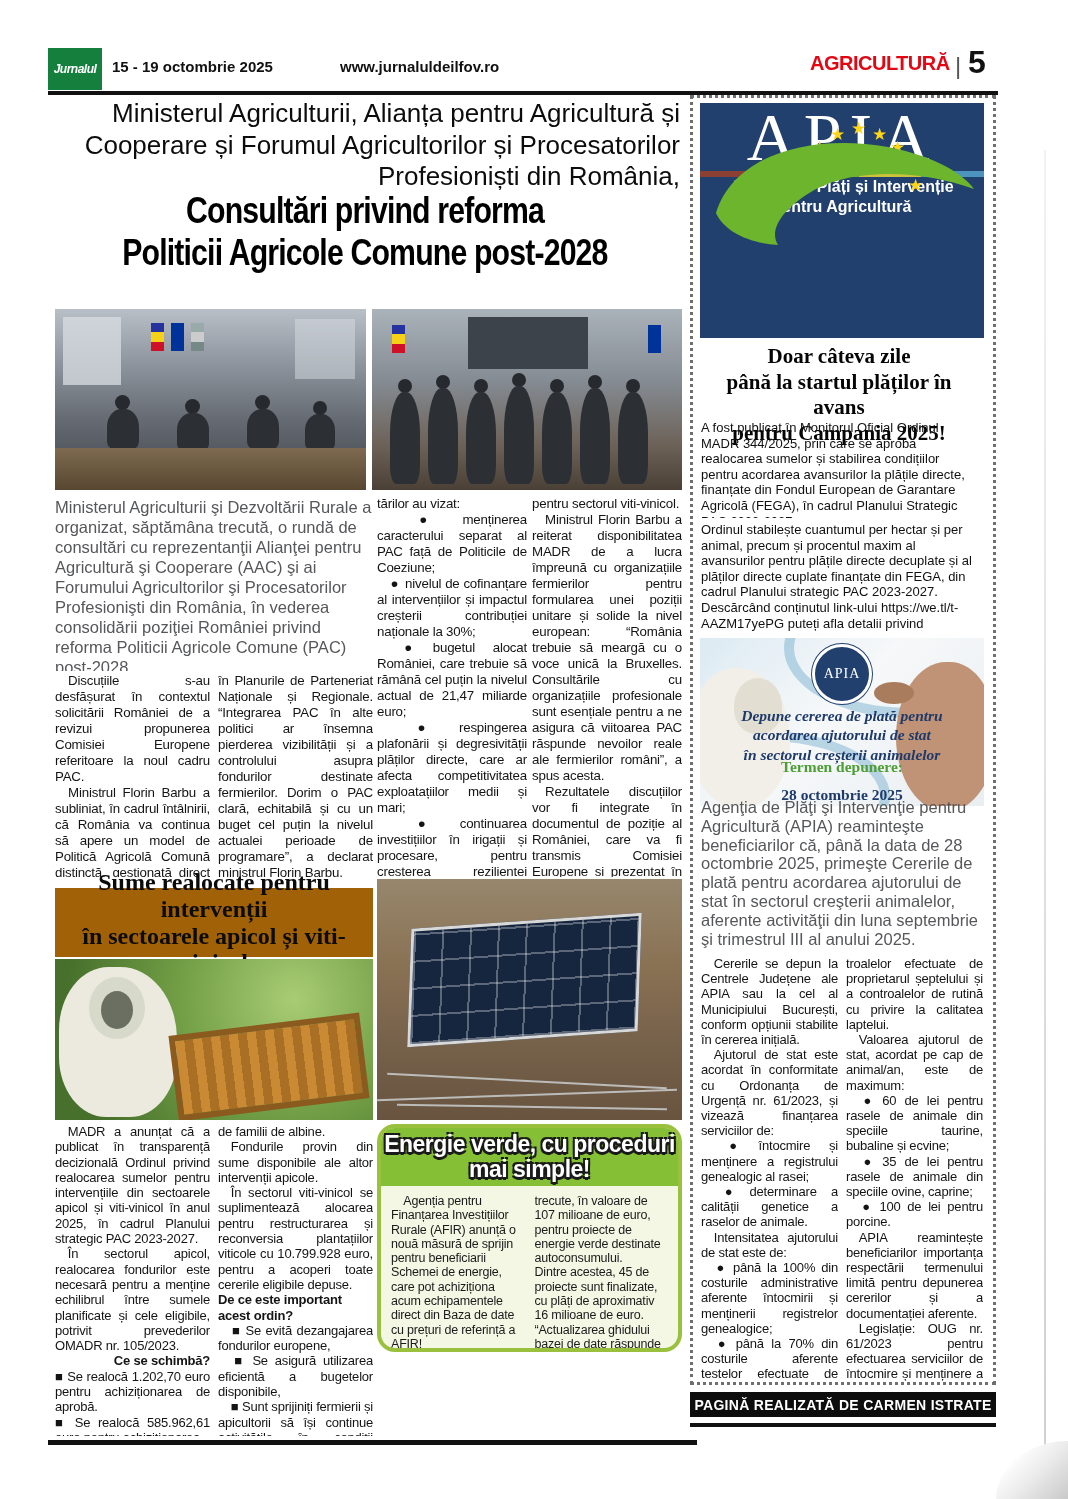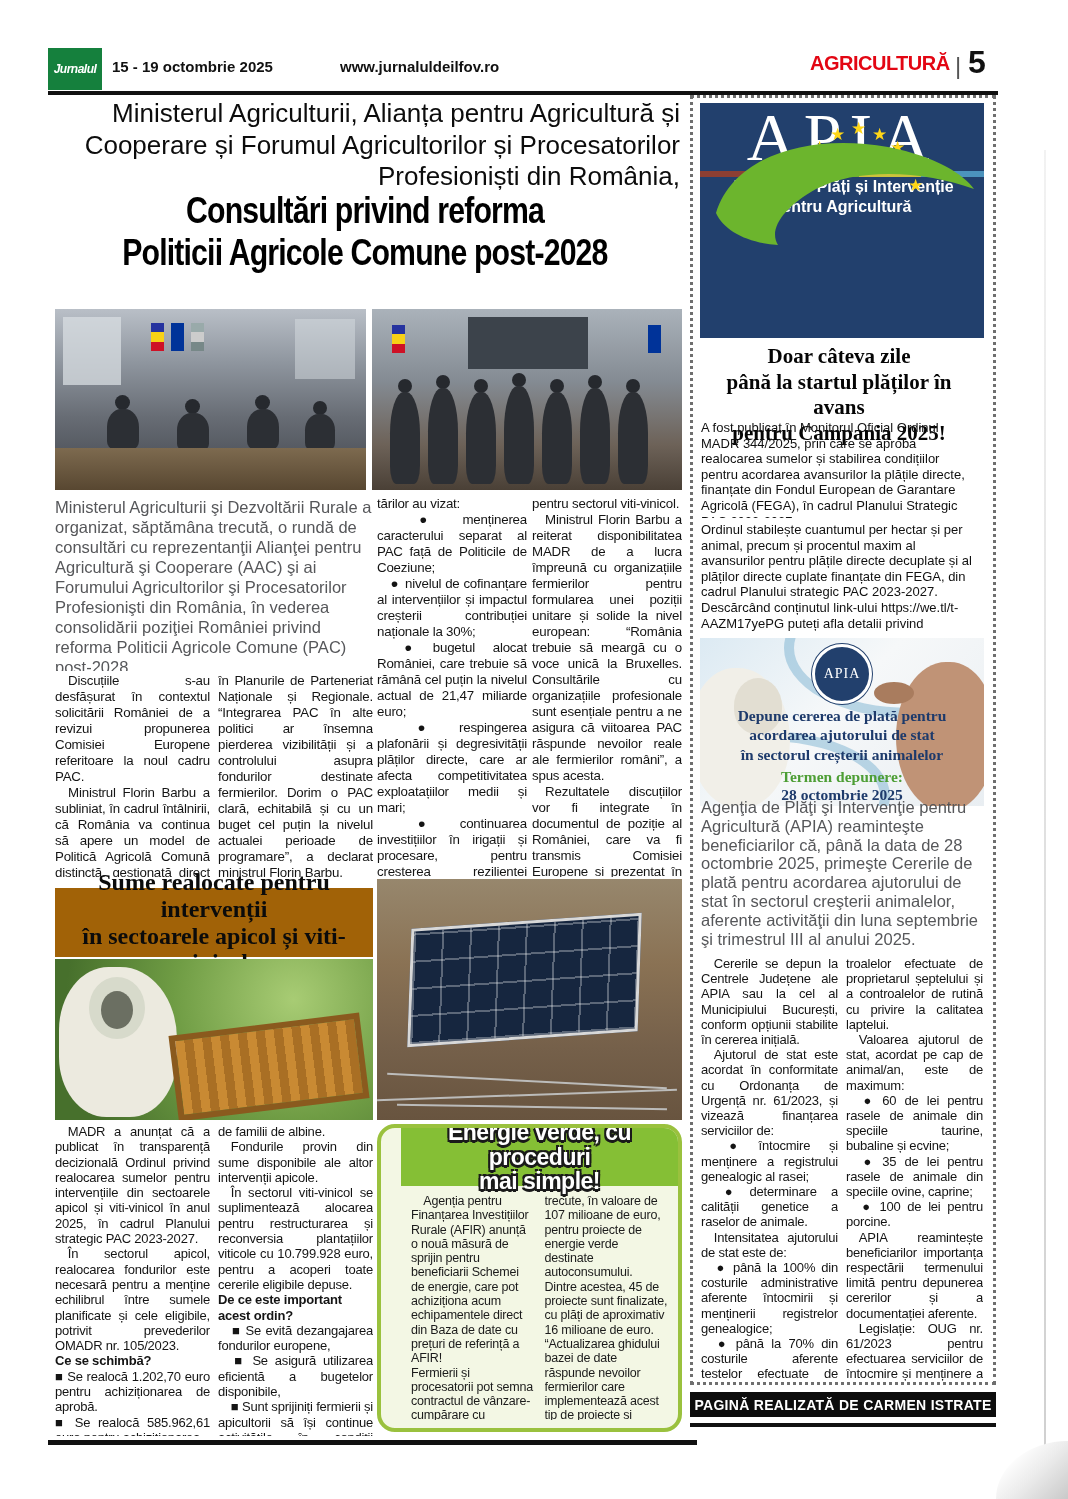--- a/index.html
+++ b/index.html
@@ -56,22 +56,22 @@
   .ad-wave1{position:absolute;right:-50px;top:-60px;width:230px;height:120px;border-radius:50%;border:10px solid rgba(110,170,205,.45);}
   .ad-wave2{position:absolute;left:-60px;bottom:-55px;width:230px;height:110px;border-radius:50%;border:10px solid rgba(110,170,205,.45);}
   .sheep{position:absolute;left:-10px;top:30px;width:100px;height:140px;background:#f1efe8;border-radius:46% 54% 50% 50%;}
   .sheep-head{position:absolute;left:34px;top:40px;width:48px;height:56px;background:#e2ded2;border-radius:50% 50% 45% 45%;}
   .cow{position:absolute;right:-12px;top:24px;width:100px;height:150px;background:#c09376;border-radius:50% 46% 50% 50%;}
   .cow-ear{position:absolute;right:70px;top:44px;width:40px;height:22px;background:#a97c5e;border-radius:50%;}
   .ad-logo{position:absolute;left:112px;top:6px;width:54px;height:54px;border-radius:50%;background:#22406d;
     border:3px solid #fff;box-shadow:0 0 0 1px #22406d;color:#fff;display:flex;align-items:center;justify-content:center;
     font-family:"Liberation Serif",serif;font-size:14px;letter-spacing:1px;z-index:3;}
   .ad-title{position:absolute;top:68px;left:0;width:100%;text-align:center;z-index:3;
-    font-family:"Liberation Serif",serif;font-weight:700;font-size:15.5px;line-height:1.25;color:#1d3a6b;}
-  .ad-term-label{position:absolute;top:130px;left:0;width:100%;text-align:center;z-index:3;
+    font-family:"Liberation Serif",serif;font-weight:700;font-size:15.5px;line-height:1.25;color:#1d3a6b;font-style:italic;}
+  .ad-term-label{position:absolute;top:120px;left:0;width:100%;text-align:center;z-index:3;
     font-family:"Liberation Serif",serif;font-weight:700;font-size:15.5px;color:#4d9e35;}
   .ad-term-date{position:absolute;top:148px;left:0;width:100%;text-align:center;z-index:3;
     font-family:"Liberation Serif",serif;font-weight:700;font-size:15.5px;color:#1d3a6b;}
   .apia-leadp{top:700px;left:8px;width:278px;height:150px;font-size:16.5px;line-height:18.8px;color:#56575a;overflow:hidden;}
   .apia-ca{top:858px;left:8px;width:137px;height:426px;}
   .apia-cb{top:858px;left:153px;width:137px;height:426px;}
   .apia-col{position:absolute;font-size:13px;line-height:15.2px;letter-spacing:-0.2px;text-align:justify;color:#141414;overflow:hidden;}
   
   .credit-bar{left:690px;top:1392px;width:306px;height:25px;background:#0d0d0d;color:#fff;
     display:flex;align-items:center;justify-content:center;font-weight:700;font-size:14px;letter-spacing:.3px;}
@@ -87,25 +87,25 @@
     border:6px solid #8a5a1e;background:repeating-linear-gradient(90deg,#c98a33 0 9px,#a96f24 9px 18px);}
   .solar-photo{left:377px;top:879px;width:305px;height:241px;background:linear-gradient(180deg,#97876d 0%,#8a7254 35%,#75604a 70%,#68543f 100%);}
   .panel{position:absolute;left:32px;top:42px;width:225px;height:112px;transform:rotate(-4deg) skewX(-6deg);
     background-color:#16263f;border:3px solid #d8d8d8;
     background-image:repeating-linear-gradient(90deg,rgba(255,255,255,.3) 0 2px,transparent 2px 28px),
                      repeating-linear-gradient(0deg,rgba(255,255,255,.3) 0 2px,transparent 2px 27px);}
   .pipe{position:absolute;height:2px;background:#cfd4d8;opacity:.8;}
   .sume-c1{left:55px;top:1124px;width:155px;height:312px;}
   .sume-c2{left:218px;top:1124px;width:155px;height:312px;}
   .sume-col{font-size:13px;line-height:15.3px;letter-spacing:-0.2px;text-align:justify;color:#141414;overflow:hidden;}
-  .subhead{font-weight:700;text-align:left;}
+  .subhead{font-weight:700;text-align:right;}
   .left-rule{left:48px;top:1440px;width:649px;height:5px;background:#111;}
   
-  .energie-box{left:377px;top:1124px;width:305px;height:308px;border:4px solid #9ac13e;border-radius:18px;
-    background:#f3f7e4;box-sizing:border-box;overflow:hidden;padding-left:20px;}
+  .energie-box{left:377px;top:1124px;width:305px;height:228px;border:4px solid #9ac13e;border-radius:18px;
+    background:#f3f7e4;box-sizing:border-box;overflow:hidden;}
   .energie-band{height:58px;background:#85bf35;display:flex;align-items:center;justify-content:center;}
   .energie-head{font-size:23px;font-weight:800;color:#fff;text-align:center;line-height:1.08;letter-spacing:-0.5px;
     text-shadow:-2px -2px 0 #1a1a1a,2px -2px 0 #1a1a1a,-2px 2px 0 #1a1a1a,2px 2px 0 #1a1a1a,0 3px 0 #1a1a1a;}
   .energie-cols{display:flex;gap:10px;padding:8px 10px;}
   .energie-col{width:138px;height:226px;font-size:12.5px;line-height:14.3px;letter-spacing:-0.2px;color:#1b1b1b;overflow:hidden;}
   
   .edge-line{right:22px;top:150px;bottom:0;width:2px;background:linear-gradient(#f2f2f2,#cfcfcf);}
   .corner-curl{right:0;bottom:0;width:72px;height:58px;border-top-left-radius:100%;
     background:linear-gradient(315deg,#c9c9c9 0%,#ececec 45%,#ffffff 75%);}
 </style>

